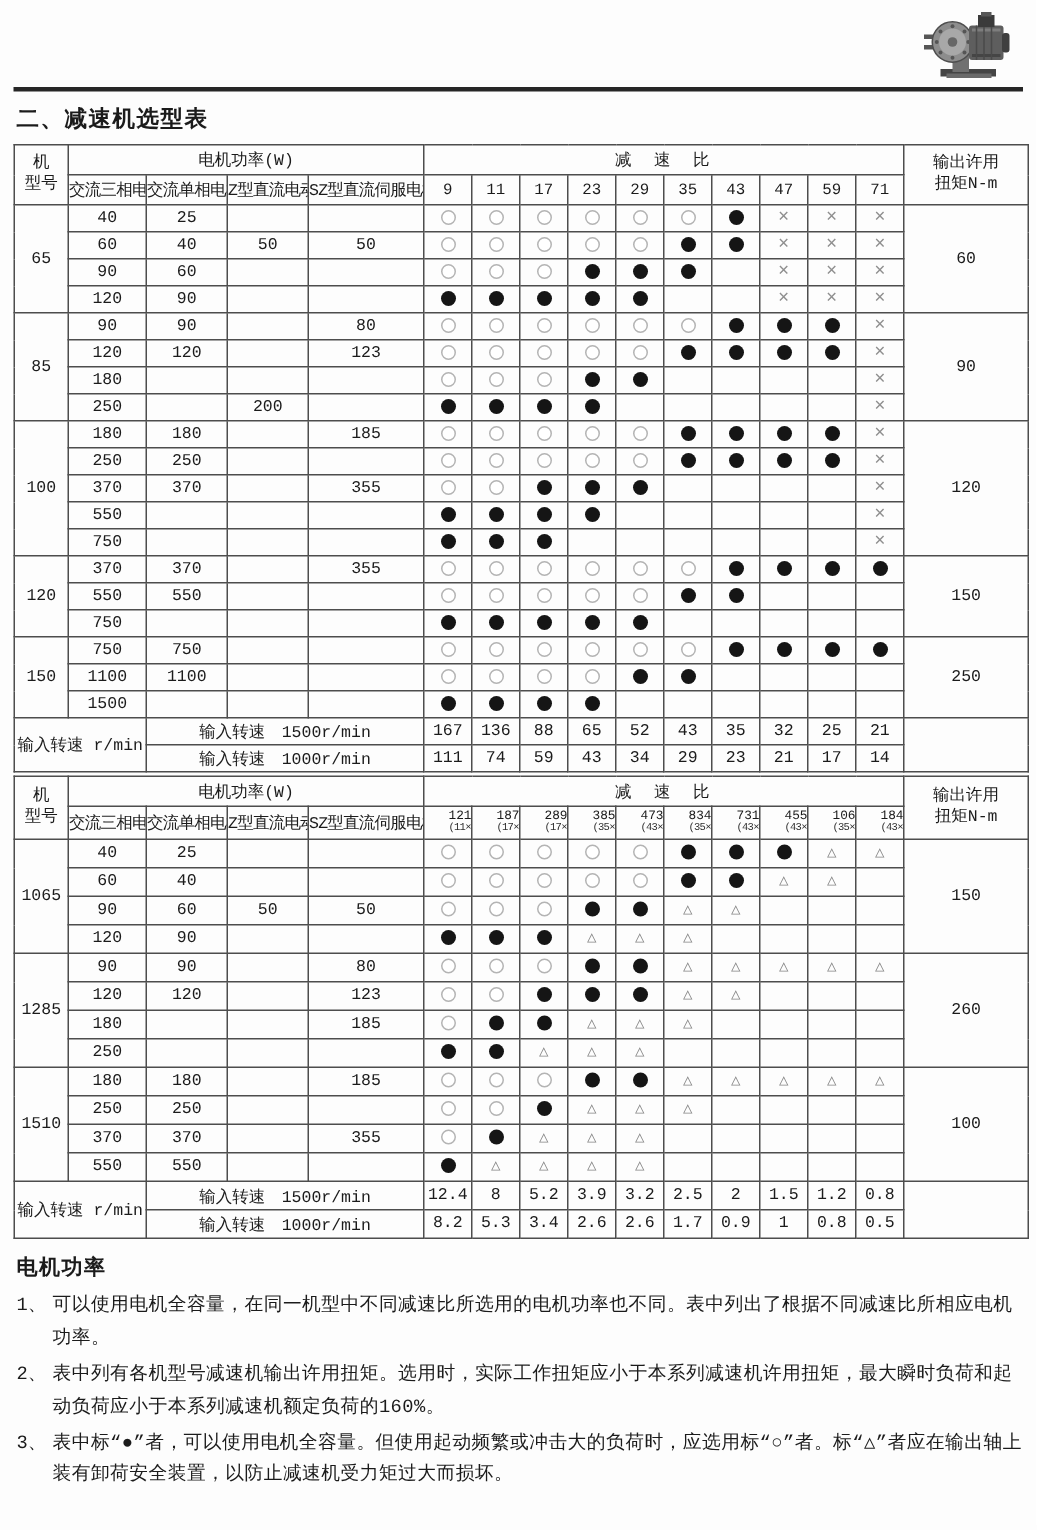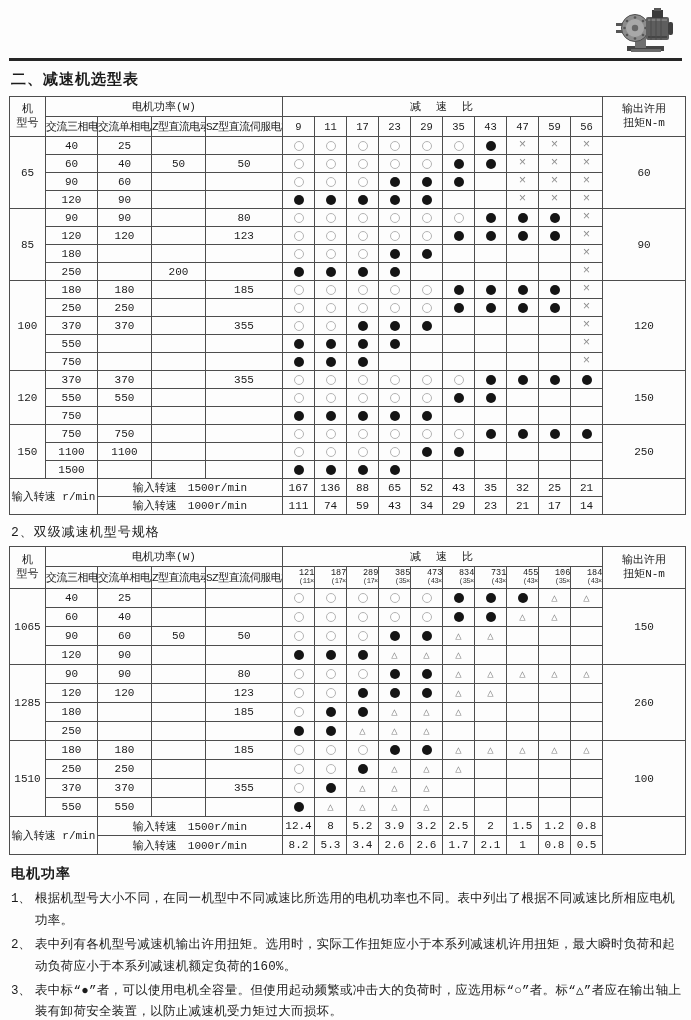--- a/index.html
+++ b/index.html
@@ -121,21 +121,21 @@
             <th class="power-sub">SZ型直流伺服电机</th>
             <th class="ratio-sub"><span class="rv">9</span></th>
             <th class="ratio-sub"><span class="rv">11</span></th>
             <th class="ratio-sub"><span class="rv">17</span></th>
             <th class="ratio-sub"><span class="rv">23</span></th>
             <th class="ratio-sub"><span class="rv">29</span></th>
             <th class="ratio-sub"><span class="rv">35</span></th>
             <th class="ratio-sub"><span class="rv">43</span></th>
             <th class="ratio-sub"><span class="rv">47</span></th>
             <th class="ratio-sub"><span class="rv">59</span></th>
-            <th class="ratio-sub"><span class="rv">56</span></th>
+            <th class="ratio-sub"><span class="rv">71</span></th>
           </tr>
         </thead>
         <tbody>
           <tr>
             <td class="model-cell" rowspan="4">65</td>
             <td class="power-cell">40</td>
             <td class="power-cell">25</td>
             <td class="power-cell"></td>
             <td class="power-cell"></td>
             <td class="mark-cell"><span class="sym sym-open"></span></td>
@@ -473,21 +473,20 @@
             <td class="foot-val">29</td>
             <td class="foot-val">23</td>
             <td class="foot-val">21</td>
             <td class="foot-val">17</td>
             <td class="foot-val">14</td>
           </tr>
         </tbody>
       </table>
     </div>
 
-  <h2 class="tbl-title">2、双级减速机型号规格</h2>
   <div id="table2-mount">
       <table class="spec-table two-stage">
         <colgroup>
           <col style="width: 36px;">
           <col style="width: 52px;">
           <col style="width: 54px;">
           <col style="width: 54px;">
           <col style="width: 77px;">
           <col style="width: 32px;">
           <col style="width: 32px;">
@@ -772,34 +771,34 @@
             <td class="foot-torque" rowspan="2"></td>
           </tr>
           <tr class="footer-row">
             <td class="foot-label" colspan="3">输入转速　1000r/min</td>
             <td class="foot-val">8.2</td>
             <td class="foot-val">5.3</td>
             <td class="foot-val">3.4</td>
             <td class="foot-val">2.6</td>
             <td class="foot-val">2.6</td>
             <td class="foot-val">1.7</td>
-            <td class="foot-val">2.1</td>
+            <td class="foot-val">0.9</td>
             <td class="foot-val">1</td>
             <td class="foot-val">0.8</td>
             <td class="foot-val">0.5</td>
           </tr>
         </tbody>
       </table>
     </div>
 
   <h2 class="notes-title">电机功率</h2>
   <div class="notes" id="notes-mount">
       <div class="note">
         <span class="note-num">1、</span>
-        <span class="note-text">根据机型号大小不同，在同一机型中不同减速比所选用的电机功率也不同。表中列出了根据不同减速比所相应电机功率。</span>
+        <span class="note-text">可以使用电机全容量，在同一机型中不同减速比所选用的电机功率也不同。表中列出了根据不同减速比所相应电机功率。</span>
       </div>
       <div class="note">
         <span class="note-num">2、</span>
         <span class="note-text">表中列有各机型号减速机输出许用扭矩。选用时，实际工作扭矩应小于本系列减速机许用扭矩，最大瞬时负荷和起动负荷应小于本系列减速机额定负荷的160%。</span>
       </div>
       <div class="note">
         <span class="note-num">3、</span>
         <span class="note-text">表中标“●”者，可以使用电机全容量。但使用起动频繁或冲击大的负荷时，应选用标“○”者。标“△”者应在输出轴上装有卸荷安全装置，以防止减速机受力矩过大而损坏。</span>
       </div>
     </div>

